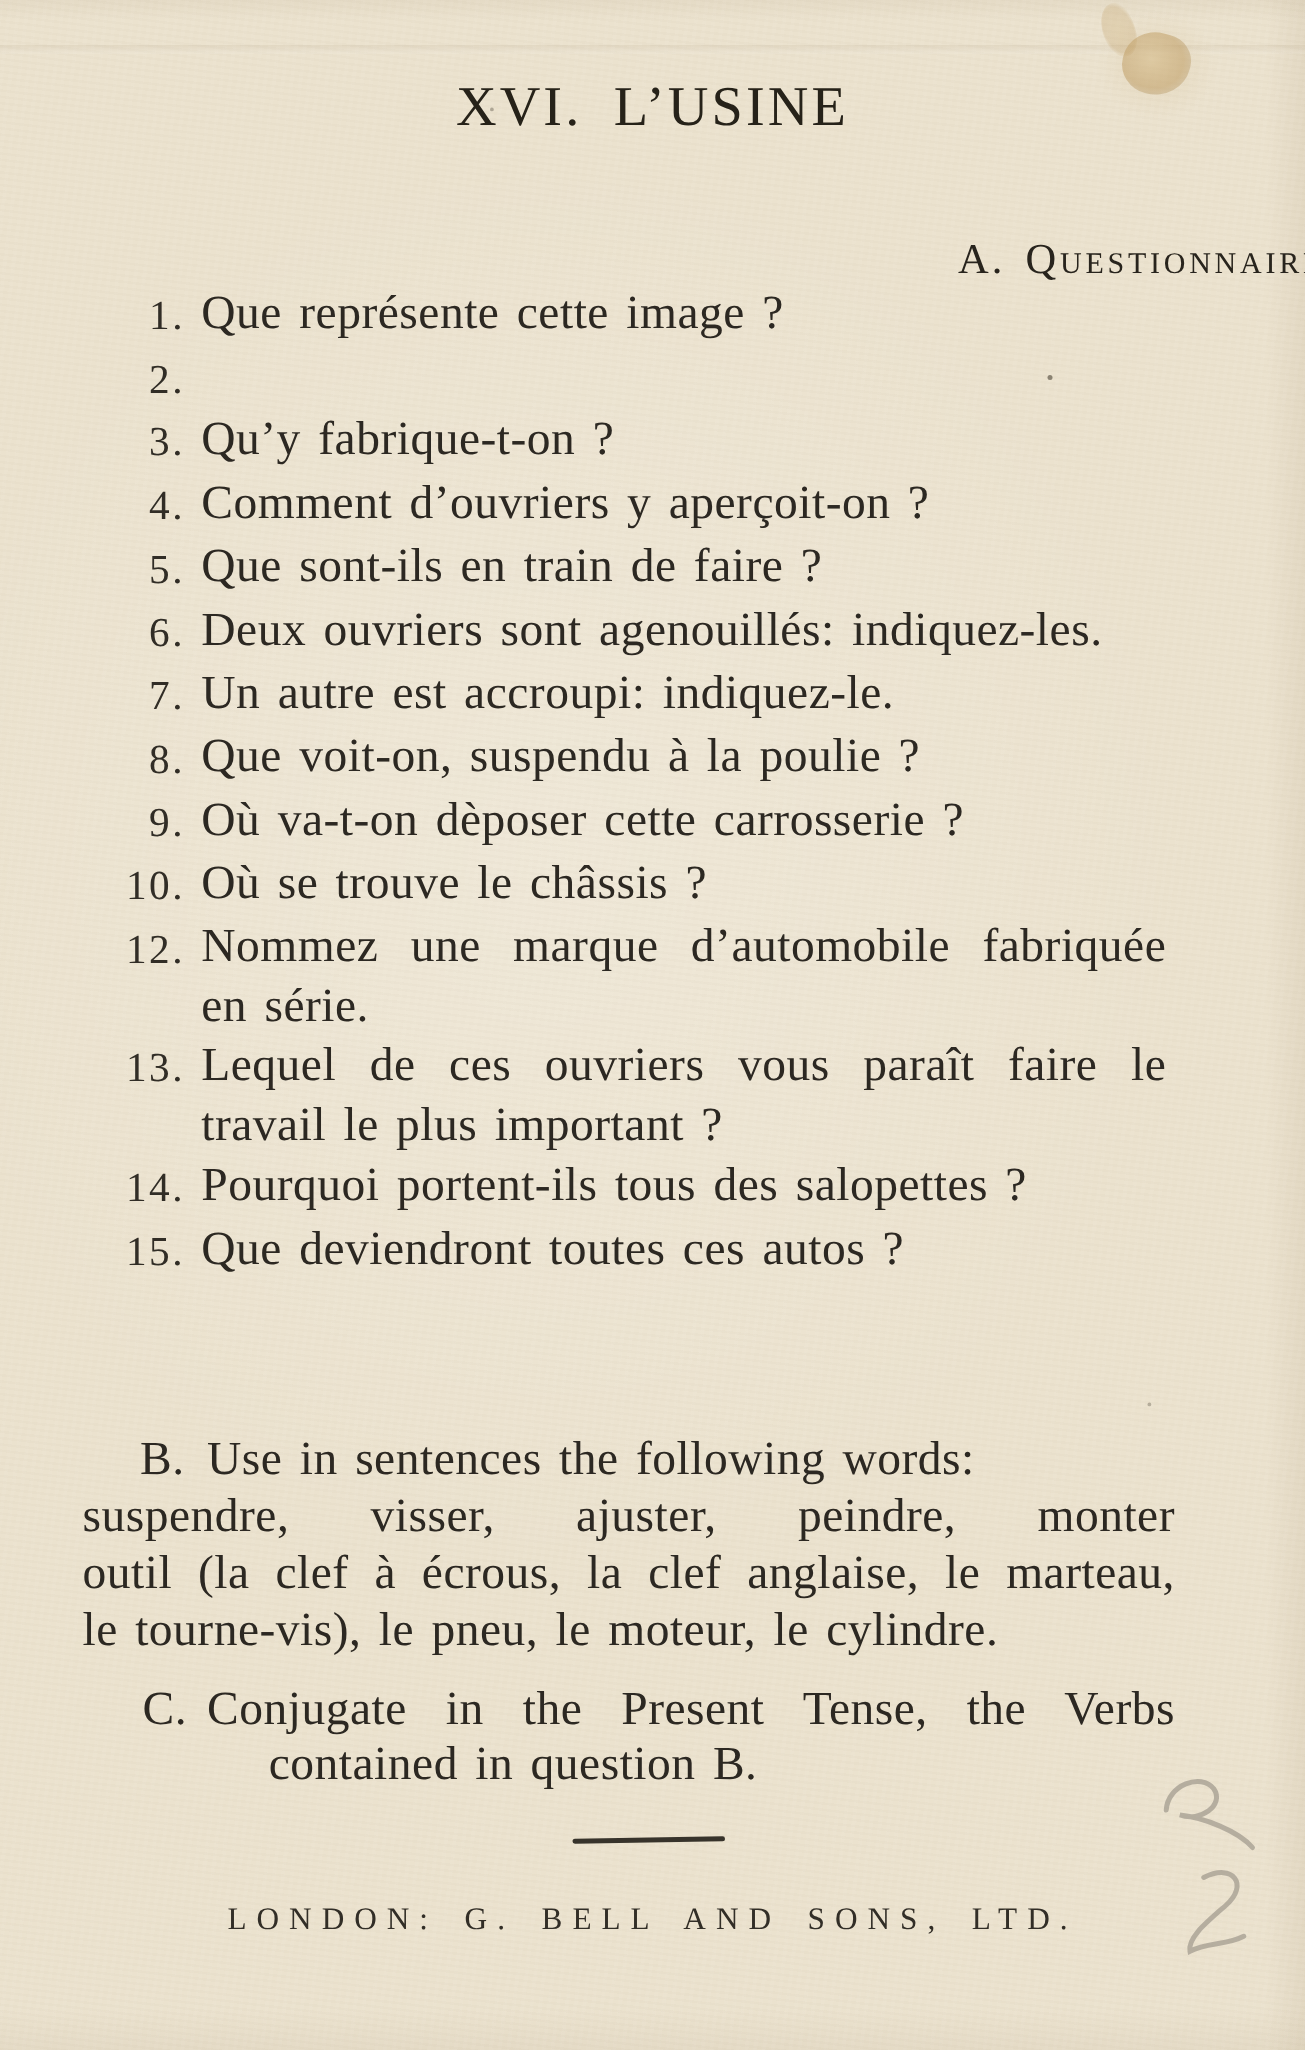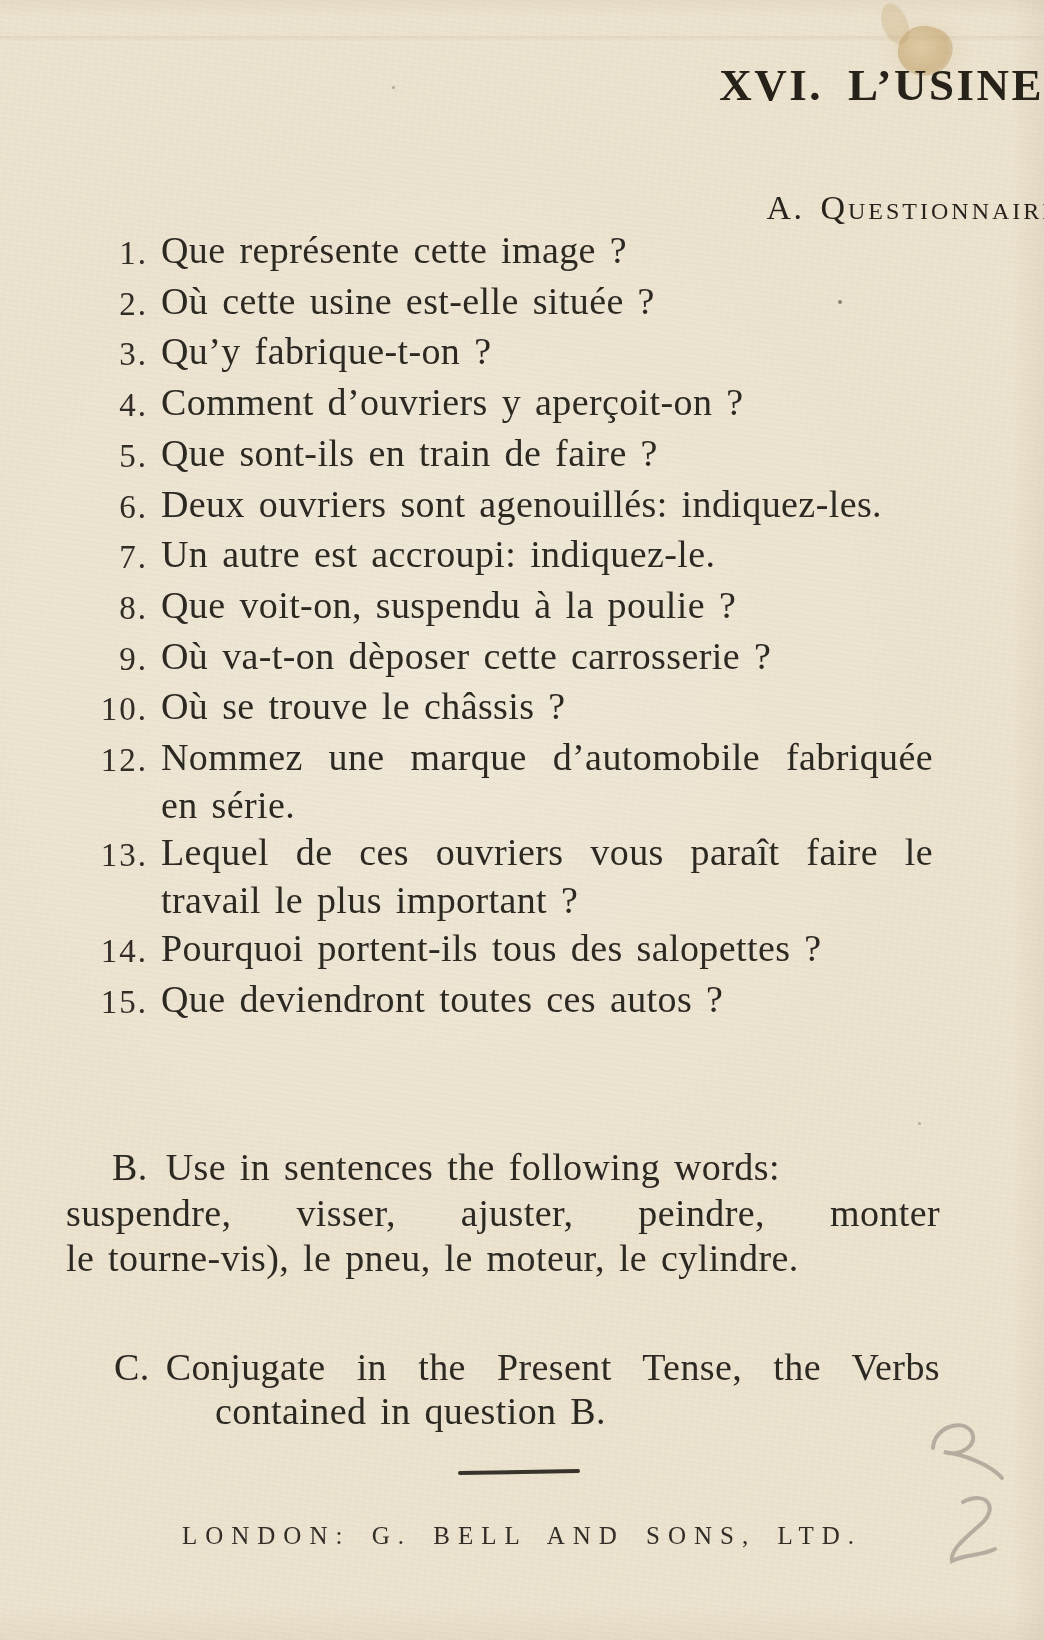--- a/index.html
+++ b/index.html
@@ -11,22 +11,22 @@
       radial-gradient(ellipse 70% 50% at 42% 42%, rgba(255,255,255,0.20), rgba(255,255,255,0) 70%),
       linear-gradient(to left, rgba(150,128,92,0.10), rgba(0,0,0,0) 3%),
       linear-gradient(to bottom, rgba(150,128,92,0.08), rgba(0,0,0,0) 1%),
       linear-gradient(to top, rgba(140,118,85,0.07), rgba(0,0,0,0) 2%),
       #ebe2ce;
     font-family:"Liberation Serif","DejaVu Serif",serif;
     color:#2c2822;
   }
   .crease{position:absolute;left:0;top:36px;width:100%;height:7px;
     background:linear-gradient(to bottom, rgba(140,120,85,0.10), rgba(255,255,255,0.10));}
-  .title{position:absolute;top:60px;left:0;width:100%;margin:0;text-align:right;
-    font-size:45px;font-weight:bold;letter-spacing:2.5px;color:#262219;line-height:50px;}
+  .title{position:absolute;top:60px;left:0;width:100%;margin:0;text-align:center;
+    font-size:45px;font-weight:normal;letter-spacing:2.5px;color:#262219;line-height:50px;}
   .heading{position:absolute;top:172px;left:0;width:100%;margin:16px;text-align:right;
     font-size:34px;font-weight:normal;letter-spacing:2.5px;color:#28241d;line-height:40px;}
   .heading .sec-label{margin-right:16px;}
   .smallcaps{font-variant:small-caps;letter-spacing:3px;}
   .qlist{position:absolute;left:96px;top:227px;margin:0;padding:0;list-style:none;
     font-size:38px;line-height:47.7px;letter-spacing:0.4px;word-spacing:4px;}
   .qrow{display:flex;align-items:flex-start;}
   .qnum{flex:0 0 52px;text-align:right;font-size:33px;letter-spacing:2px;padding-top:3px;color:#312d26;}
   .qtext{margin-left:13px;width:790px;}
   .qline.nowrap{white-space:nowrap;}
@@ -84,23 +84,20 @@
 
   <ol id="qlist" class="qlist">
       <li class="qrow">
         <span class="qnum">1.</span>
         <div class="qtext">
           <div class="qline nowrap">Que représente cette image ?</div>
         </div>
       </li>
       <li class="qrow">
         <span class="qnum">2.</span>
-        <div class="qtext">
-          <div class="qline nowrap">Où cette usine est-elle située ?</div>
-        </div>
       </li>
       <li class="qrow">
         <span class="qnum">3.</span>
         <div class="qtext">
           <div class="qline nowrap">Qu’y fabrique-t-on ?</div>
         </div>
       </li>
       <li class="qrow">
         <span class="qnum">4.</span>
         <div class="qtext">
@@ -170,20 +167,21 @@
         </div>
       </li>
     </ol>
 
   <div class="para-b">
     <div class="b-intro">
       <span class="sec-label">B.</span><span>Use in sentences the following words:</span>
     </div>
     <div id="b-body">
         <div class="bline just"><span>suspendre, visser, ajuster, peindre, monter</span></div>
+        <div class="bline just"><span>outil (la clef à écrous, la clef anglaise, le marteau,</span></div>
         <div class="bline nowrap"><span>le tourne-vis), le pneu, le moteur, le cylindre.</span></div>
       </div>
   </div>
 
   <div class="para-c" id="c-lines">
       <div class="cline just"><span class="sec-label">C.</span>Conjugate in the Present Tense, the Verbs</div>
       <div class="cline">contained in question B.</div>
     </div>
 
   <div class="rule"></div>

